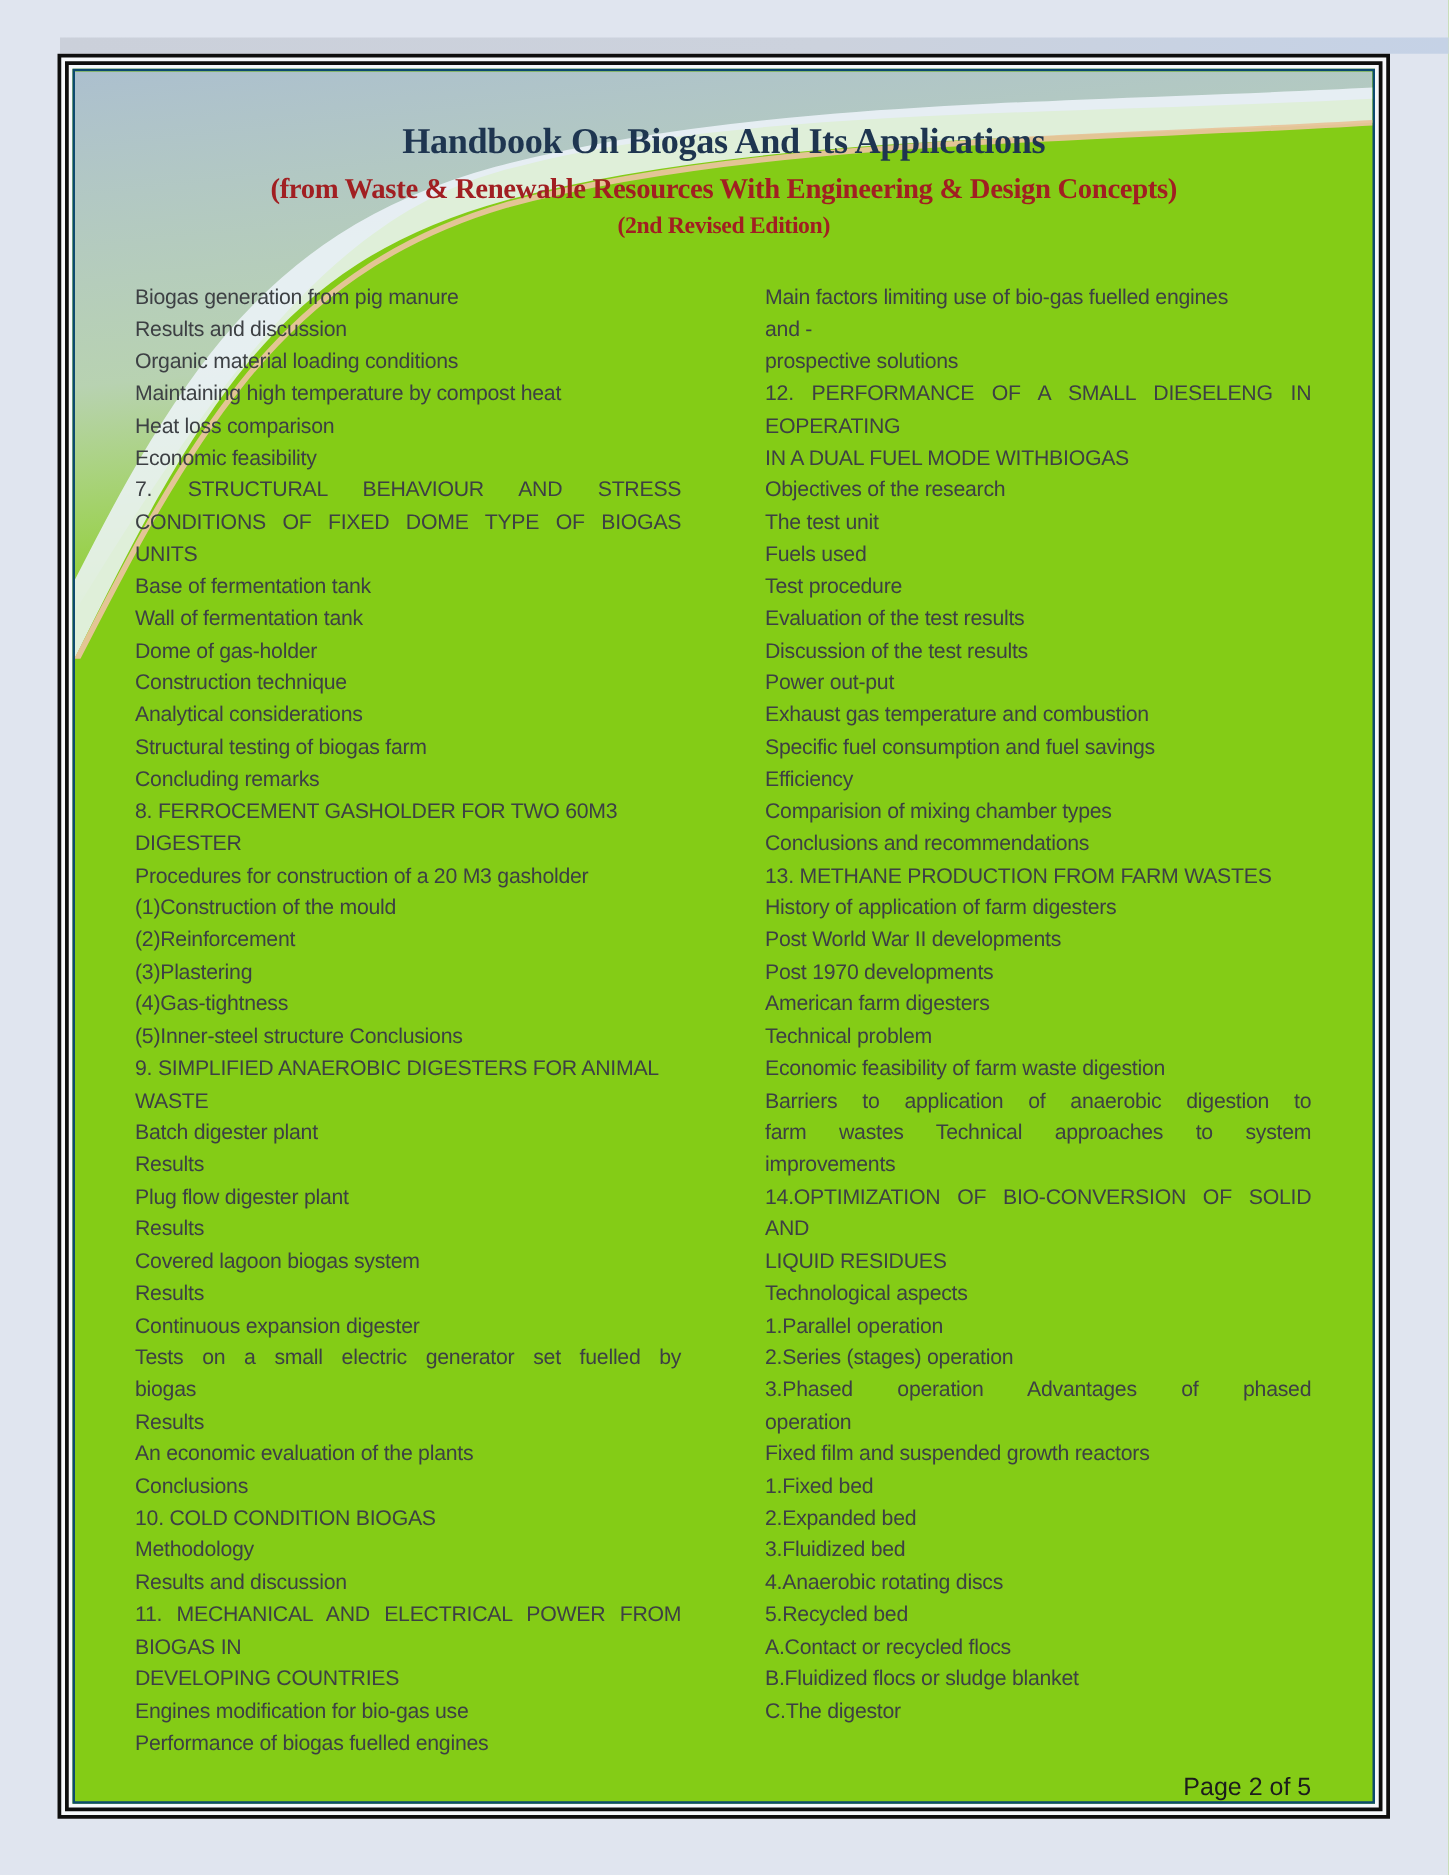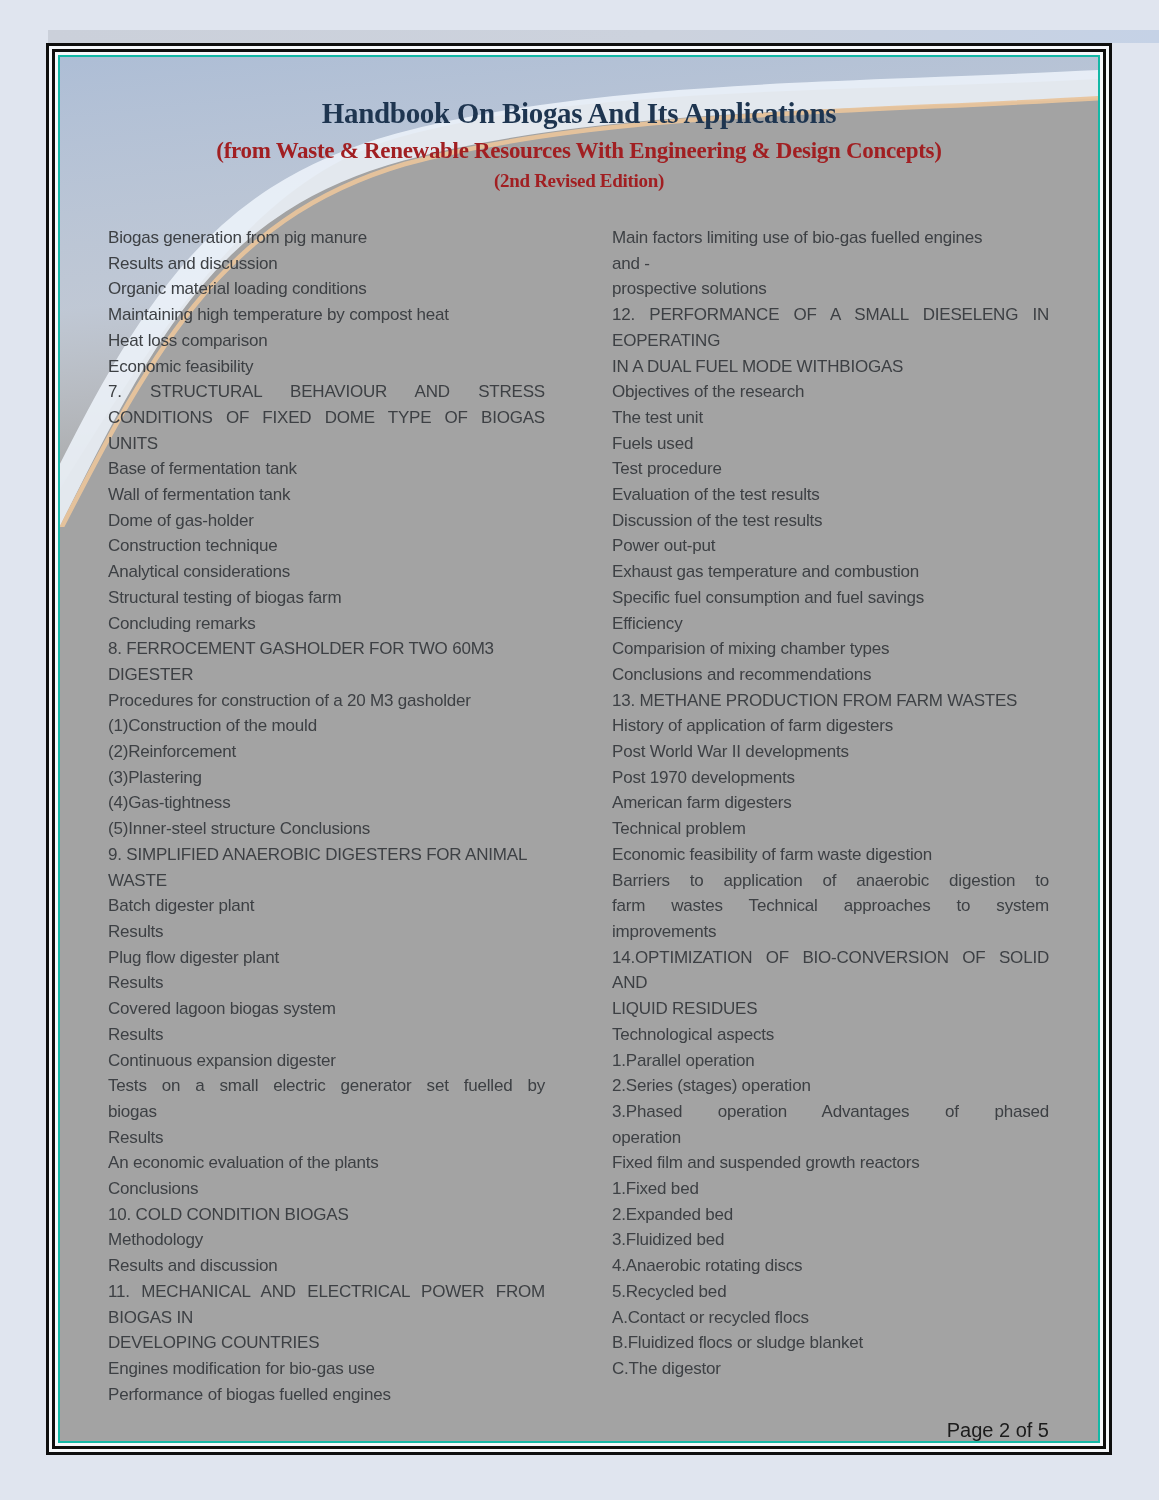--- a/index.html
+++ b/index.html
@@ -17,21 +17,21 @@
     position:absolute;left:46px;top:43px;width:1066px;height:1412px;
     box-sizing:border-box;border:3px solid #0e0e0e;padding:3px;
     background:#f6f8fb;
   }
   .frame-mid{
     box-sizing:border-box;width:100%;height:100%;
     border:3px solid #0e0e0e;padding:3px;
   }
   .frame-inner{
     box-sizing:border-box;width:100%;height:100%;
-    border:2px solid #14b8a6;background:#a3a3a3;
+    border:2px solid #0c4a6e;background:#84cc16;
     position:relative;overflow:hidden;
   }
   .swoosh{position:absolute;left:0;top:0;pointer-events:none;}
   .header{position:relative;text-align:center;margin-top:38px;}
   .title{
     font-family:"Liberation Serif", serif;font-weight:bold;
     font-size:29px;line-height:36px;color:#1e3550;letter-spacing:-0.3px;
   }
   .subtitle{
     font-family:"Liberation Serif", serif;font-weight:bold;

